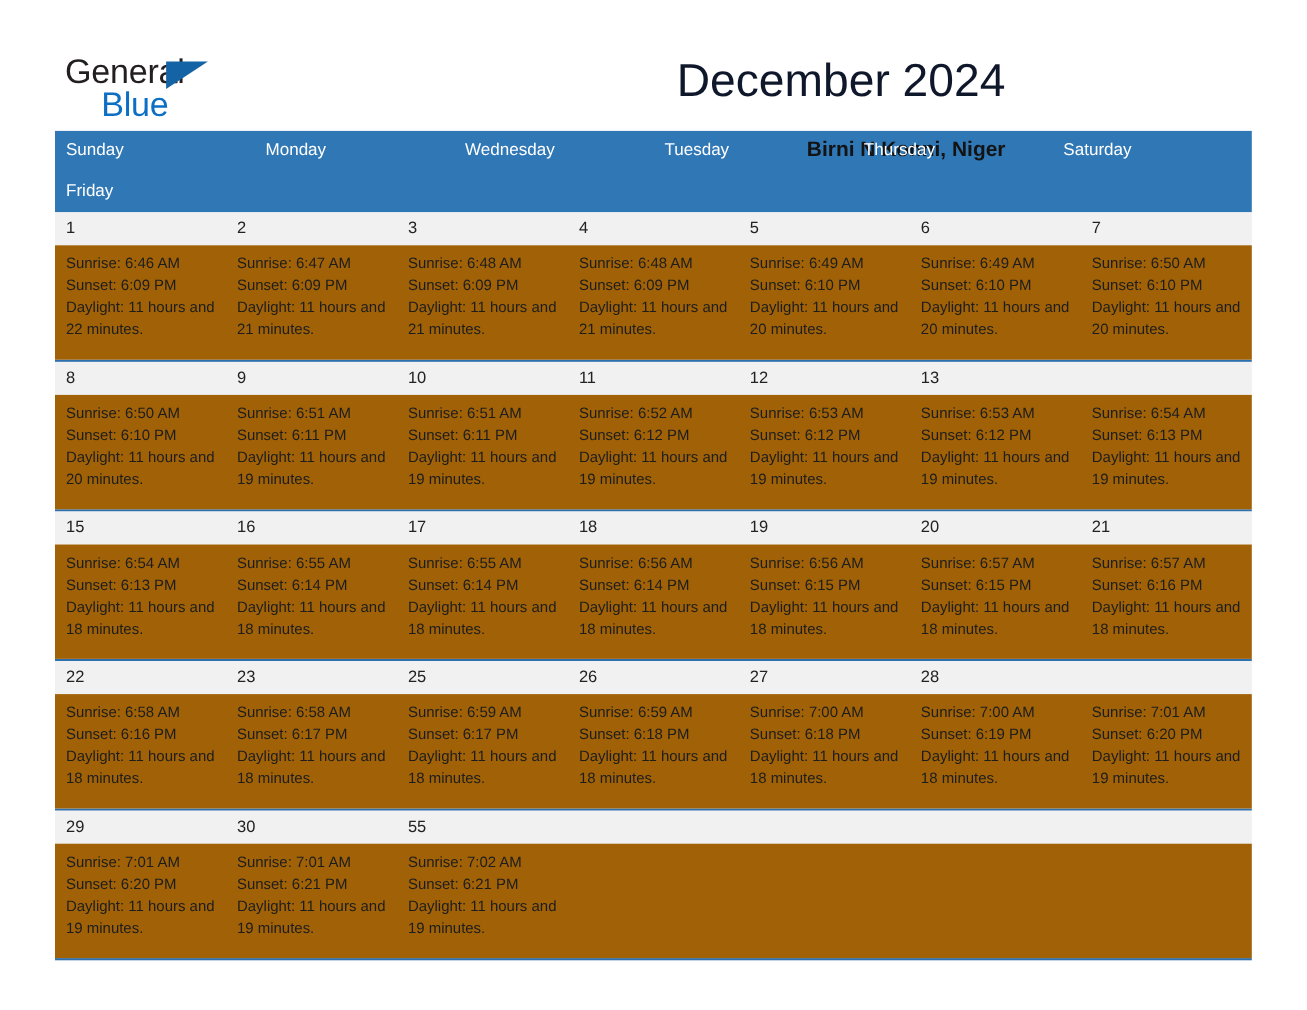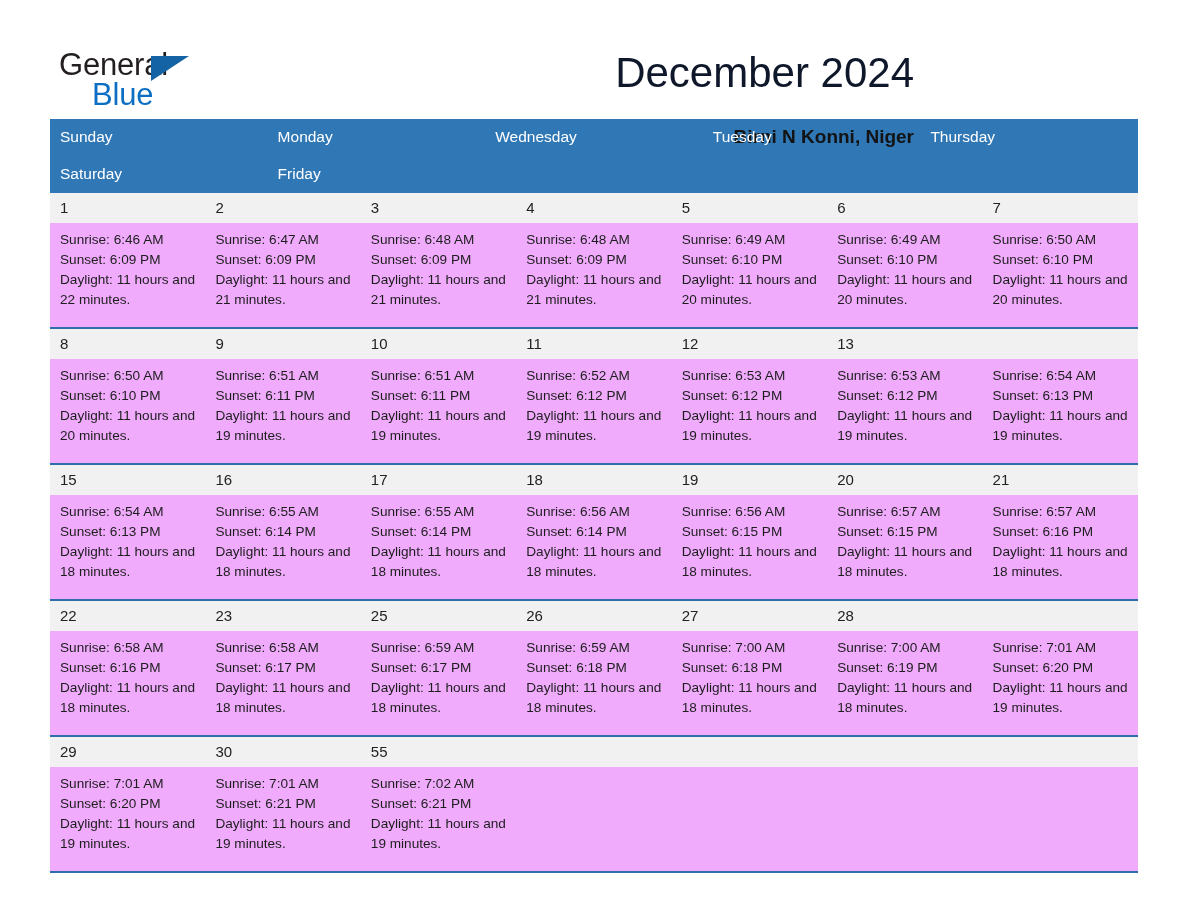--- a/index.html
+++ b/index.html
@@ -87,21 +87,21 @@
     font-weight: bold;
   }
 
   
   .calendar {
     margin-top: 15px;
     width: 1088px;
   }
   .weekdays {
     display: grid;
-    grid-template-columns: repeat(5, 1fr);
+    grid-template-columns: repeat(6, 1fr);
     background: #3077b5;
   }
   .weekday {
     color: #ffffff;
     font-size: 15.5px;
     line-height: 18px;
     padding: 9px 0 10px 10px;
     box-sizing: border-box;
   }
 
@@ -119,21 +119,21 @@
   .daynum {
     font-size: 15px;
     line-height: 18px;
     color: #222222;
     padding: 6px 0 6px 10px;
     box-sizing: border-box;
   }
   .week-body {
     display: grid;
     grid-template-columns: repeat(7, 1fr);
-    background: #f0abfc;
+    background: #a16207;
     min-height: 104px;
   }
   .cell {
     padding: 7px 8px 10px 10px;
     box-sizing: border-box;
   }
   .cell .line {
     font-size: 13.6px;
     line-height: 20px;
     color: #1d1d1d;

